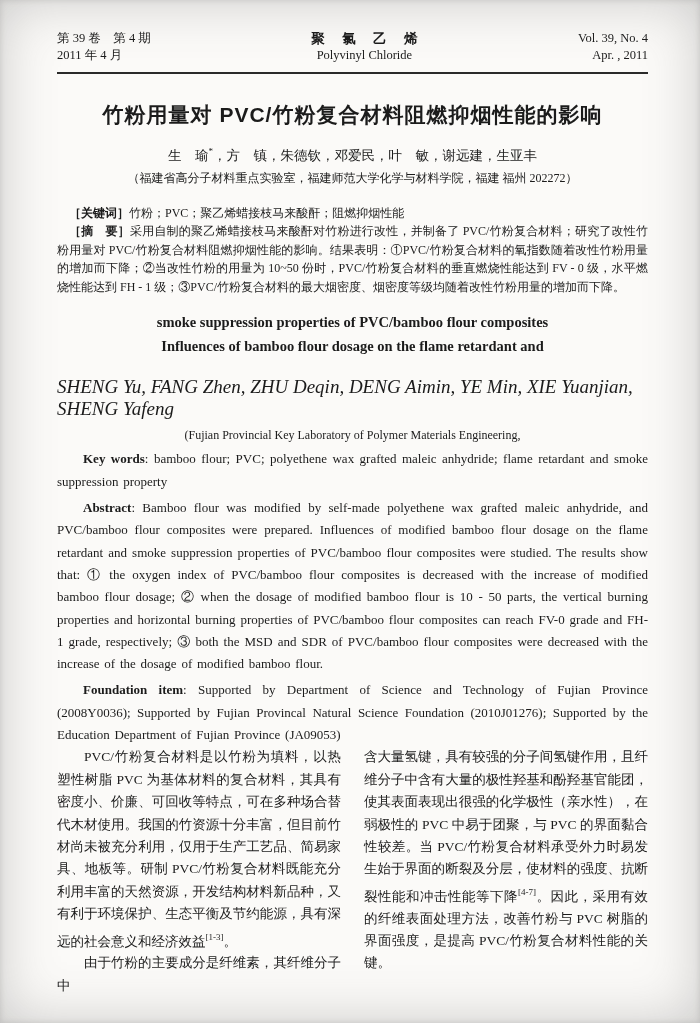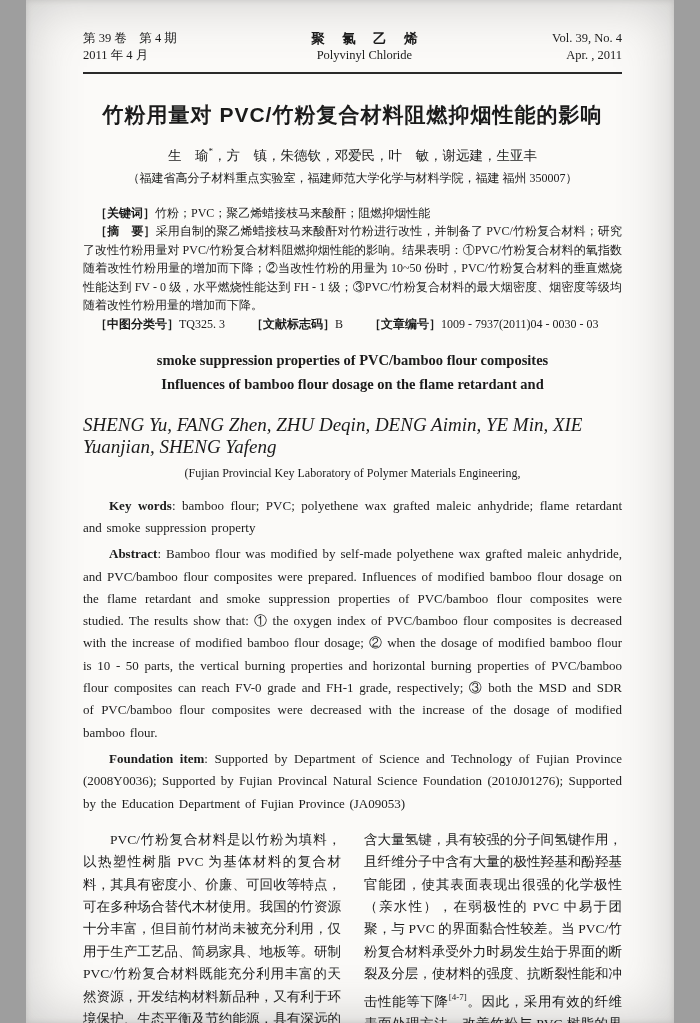--- a/index.html
+++ b/index.html
@@ -1,20 +1,20 @@
 <!DOCTYPE html>
 <html lang="zh"><head>
 <meta charset="utf-8">
 <style>
   * { margin:0; padding:0; box-sizing:border-box; }
   html,body { background:#9e9e9e; }
   body { font-family:"Liberation Serif","DejaVu Serif",serif; }
   .page {
     position:relative;
-    width:648px; height:1023px;
+    width:700px; height:1023px;
     margin:0 auto;
     background:#fbfaf8;
     color:#1b1b1b;
     padding:30px 52px 0 57px;
     box-shadow: inset 0 0 55px rgba(90,90,90,0.30), inset 0 0 6px rgba(120,120,120,0.25);
     overflow:hidden;
   }
   
   .hdr { display:flex; justify-content:space-between; align-items:flex-start; font-size:12.5px; line-height:17px; }
   .hdr-left { text-align:left; }
@@ -35,25 +35,25 @@
   .cn-block p { text-indent:1em; }
   .cn-block b, .meta-line b { font-family:"Liberation Sans","DejaVu Sans",sans-serif; }
   .meta-line { text-indent:1em; }
   .meta-line .gap { display:inline-block; width:26px; }
 
   
   .en-title { margin-top:14px; text-align:center; font-weight:bold; font-size:14.5px; line-height:24px; }
   .en-authors { margin-top:18px; text-align:left; font-style:italic; font-size:19px; }
   .en-affil { margin-top:5px; text-align:center; font-size:12px; line-height:20px; }
   .en-par { margin-top:4px; font-size:13px; line-height:22.3px; text-align:justify; text-indent:2em; word-spacing:1.5px; }
-  .en-par.first { margin-top:12px; }
+  .en-par.first { margin-top:3px; }
   .en-par b { font-weight:bold; }
 
   
-  .columns { display:flex; gap:23px; margin-top:14px; }
+  .columns { display:flex; gap:23px; }
   .col { flex:1; font-size:13.5px; line-height:22.4px; text-align:justify; }
   .col p.ind { text-indent:2em; }
   .col sup { font-size:9px; }
 </style>
 </head>
 <body>
 
 <div class="page">
 
   <div class="hdr">
@@ -71,26 +71,25 @@
     </div>
   </div>
   <hr class="hdr-rule">
 
   <div class="title-cn">竹粉用量对 PVC/竹粉复合材料阻燃抑烟性能的影响</div>
 
   <div class="authors-cn">
     <span>生　瑜</span><sup>*</sup><span>，方　镇，朱德钦，邓爱民，叶　敏，谢远建，生亚丰</span>
   </div>
 
-  <div class="affil-cn">（福建省高分子材料重点实验室，福建师范大学化学与材料学院，福建 福州 350007）</div>
+  <div class="affil-cn">（福建省高分子材料重点实验室，福建师范大学化学与材料学院，福建 福州 202272）</div>
 
   <div class="cn-block">
     <p><b>［关键词］</b><span>竹粉；PVC；聚乙烯蜡接枝马来酸酐；阻燃抑烟性能</span></p>
     <p><b>［摘　要］</b><span>采用自制的聚乙烯蜡接枝马来酸酐对竹粉进行改性，并制备了 PVC/竹粉复合材料；研究了改性竹粉用量对 PVC/竹粉复合材料阻燃抑烟性能的影响。结果表明：①PVC/竹粉复合材料的氧指数随着改性竹粉用量的增加而下降；②当改性竹粉的用量为 10~50 份时，PVC/竹粉复合材料的垂直燃烧性能达到 FV - 0 级，水平燃烧性能达到 FH - 1 级；③PVC/竹粉复合材料的最大烟密度、烟密度等级均随着改性竹粉用量的增加而下降。</span></p>
-    <p class="meta-line"><b>［中图分类号］</b><span>TQ325. 3</span><span class="gap"></span><b>［文献标志码］</b><span>B</span><span class="gap"></span><b>［文章编号］</b><span>1009 - 7937(2011)04 - 0030 - 03</span></p>
   </div>
 
   <div class="en-title">
     <div>smoke suppression properties of PVC/bamboo flour composites</div>
     <div>Influences of bamboo flour dosage on the flame retardant and</div>
   </div>
   <div class="en-authors">SHENG Yu, FANG Zhen, ZHU Deqin, DENG Aimin, YE Min, XIE Yuanjian, SHENG Yafeng</div>
   <div class="en-affil">
     <div>(Fujian Provincial Key Laboratory of Polymer Materials Engineering,</div>
   </div>

